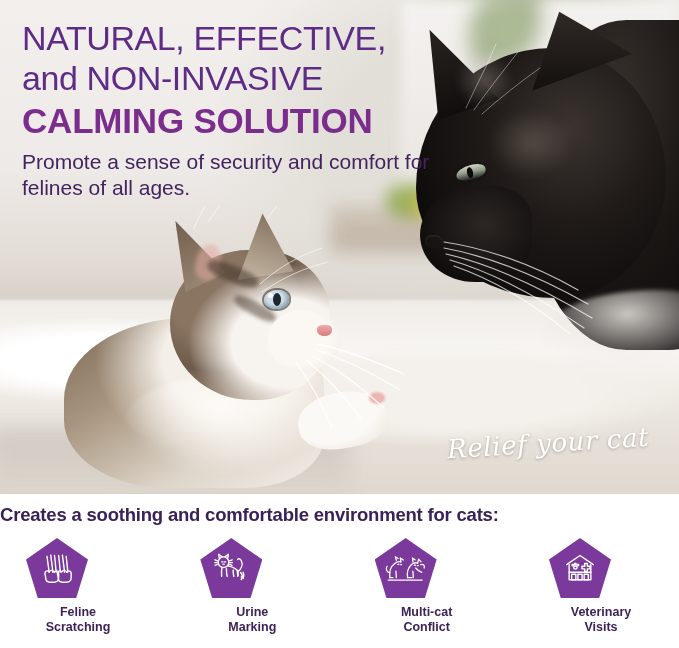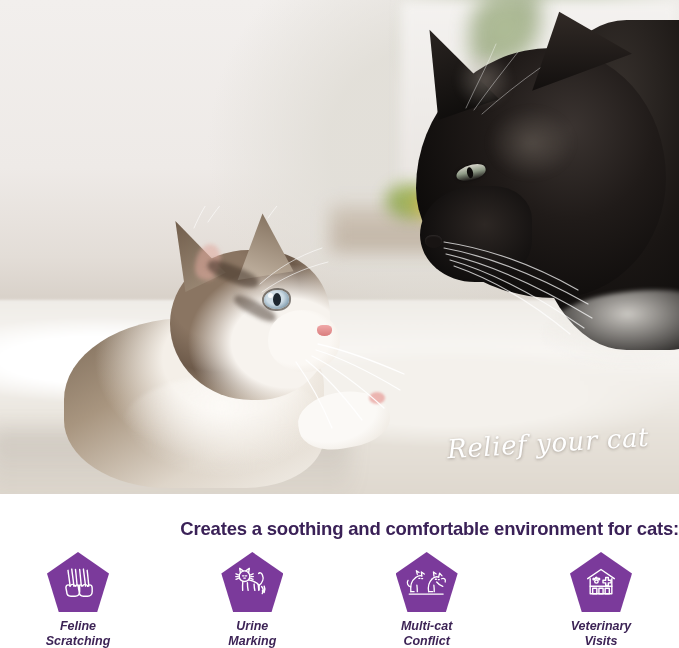--- a/index.html
+++ b/index.html
@@ -260,35 +260,35 @@
     transform:rotate(-3.5deg);
     white-space:nowrap;
   }
 
   
   .bottom {
     position:absolute; left:0; top:494px; width:679px; height:154px;
     background:#ffffff;
   }
   .bottom-title {
-    text-align:right;
-    margin-top:24px;
+    text-align:left;
+    margin-top:10px;
     font-size:18.5px; font-weight:700;
     color:#3A2157;
     letter-spacing:-0.2px;
   }
   .icon-row {
     display:flex;
     justify-content:space-between;
     align-items:flex-start;
     padding:12px 26px 0 26px;
   }
   .icon-cell {
     width:104px;
-    display:flex; flex-direction:column; align-items:center;font-style:italic;
+    display:flex; flex-direction:column; 
   }
   .pent {
     width:62px; height:60px;
     background:#7B3A9B;
     clip-path:polygon(50% 0%, 100% 36%, 81% 100%, 19% 100%, 0% 36%);
     display:flex; align-items:center; justify-content:center;
   }
   .pent svg { display:block; }
   .icon-label {
     margin-top:7px;
@@ -367,20 +367,26 @@
         <g stroke="rgba(255,255,255,0.60)" stroke-width="1" fill="none" stroke-linecap="round">
           <path d="M178 78 C 196 62, 216 50, 240 42"></path>
           <path d="M180 86 C 200 72, 222 62, 246 56"></path>
           <path d="M112 22 C 118 8, 124 -2, 130 -10"></path>
           <path d="M126 16 C 134 4, 142 -6, 150 -14"></path>
           <path d="M186 12 C 194 0, 202 -8, 210 -16"></path>
         </g>
       </svg>
     </div>
 
+    <div class="headline">
+      <div class="h-line1">NATURAL, EFFECTIVE,</div>
+      <div class="h-line2">and NON-INVASIVE</div>
+      <div class="h-line3">CALMING SOLUTION</div>
+      <div class="subhead">Promote a sense of security and comfort for felines of all ages.</div>
+    </div>
 
     <div class="script-tag">Relief your cat</div>
   </div>
 
   <div class="bottom">
     <div class="bottom-title">Creates a soothing and comfortable environment for cats:</div>
 
     <div class="icon-row">
 
       <div class="icon-cell">

